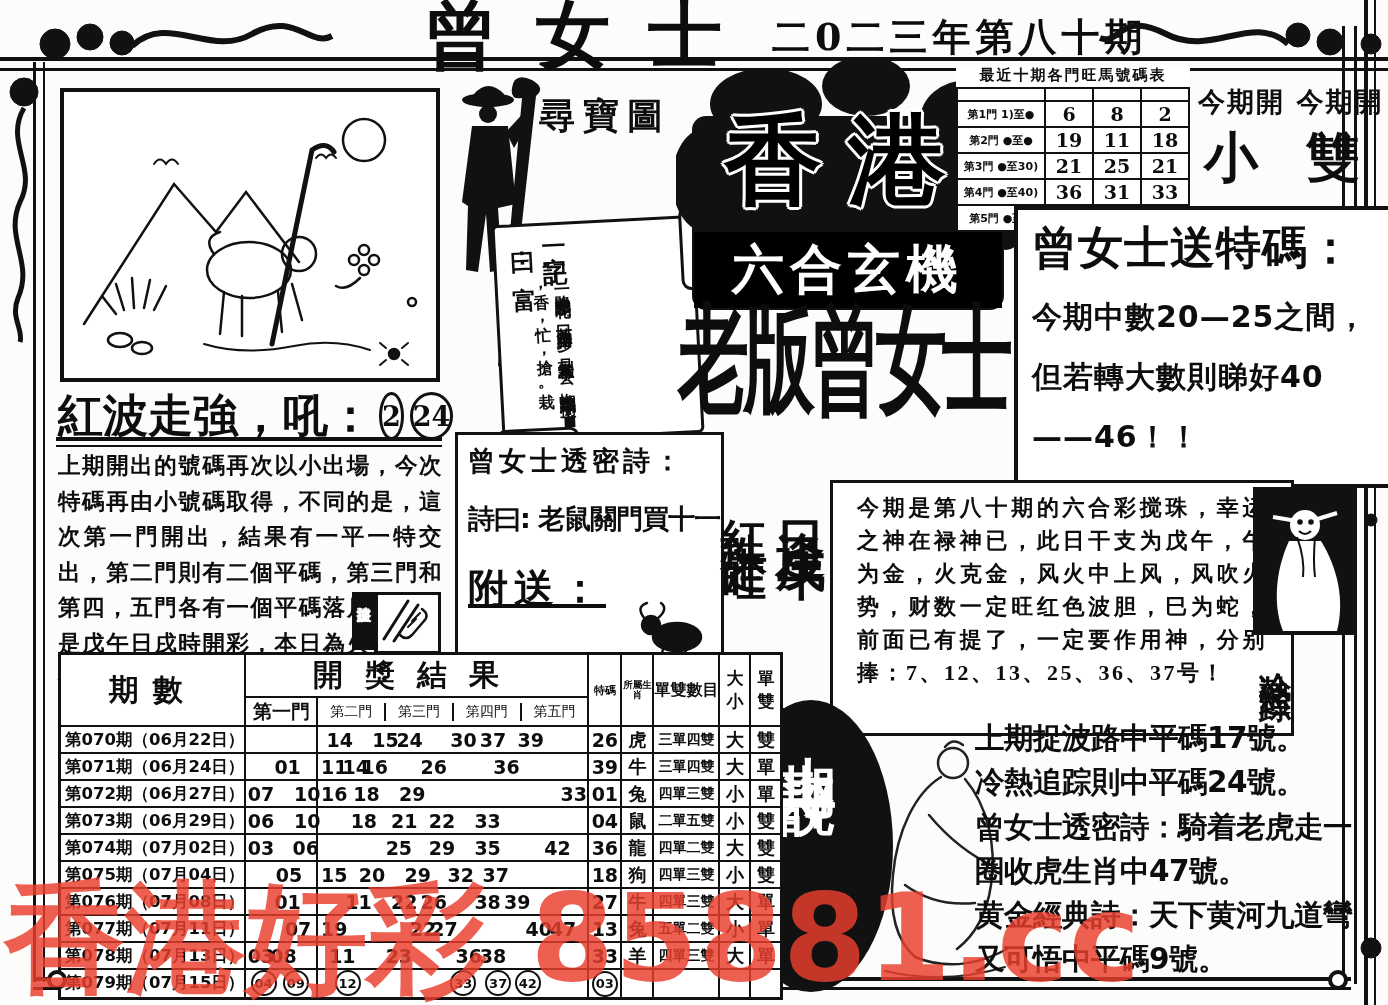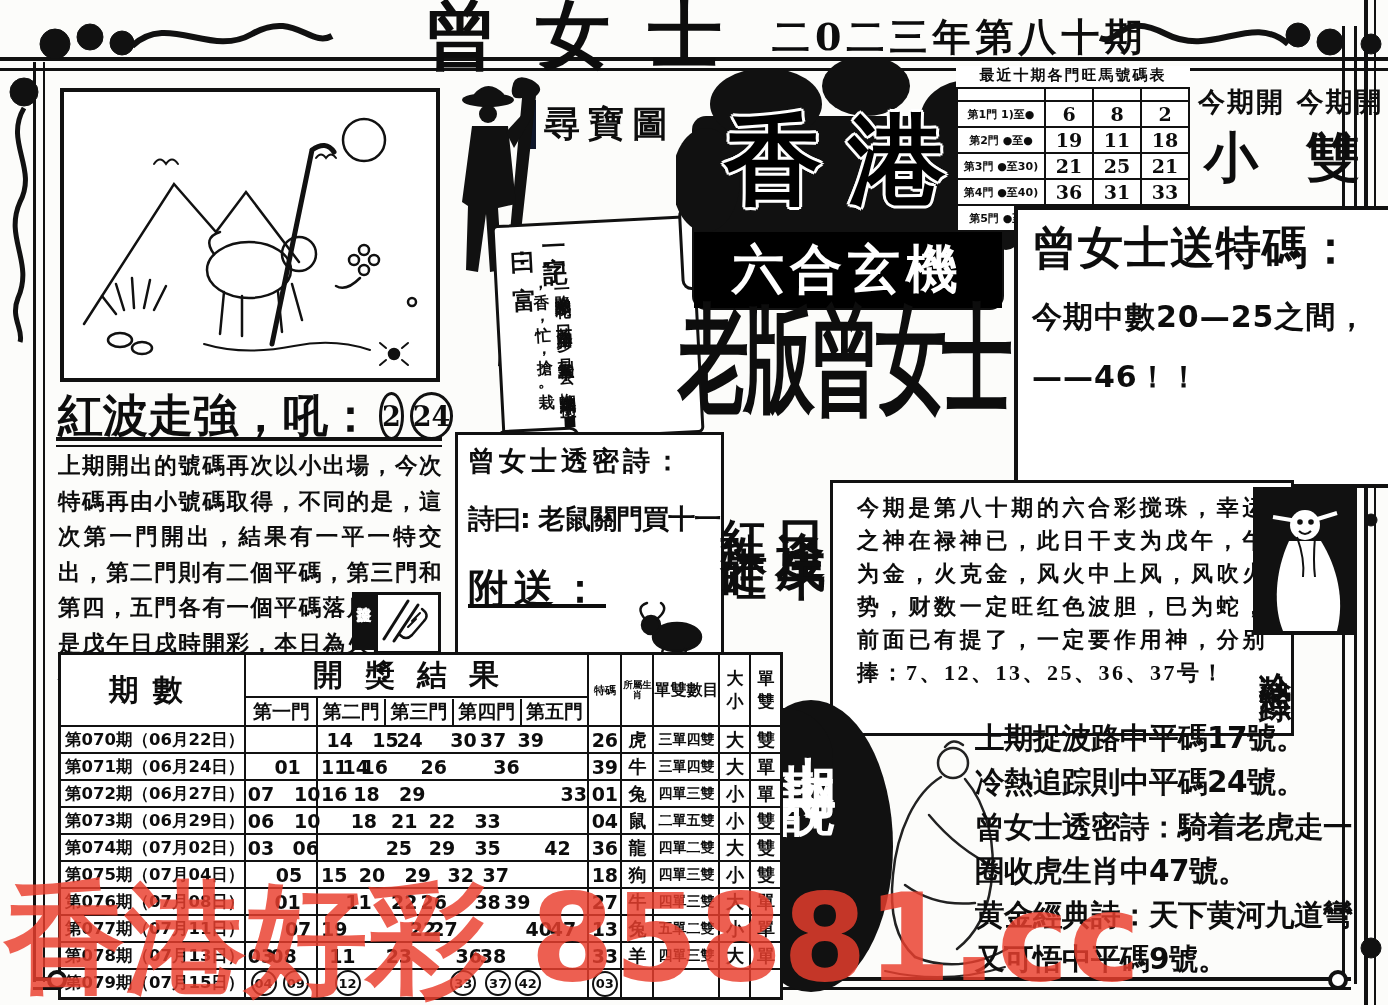--- a/index.html
+++ b/index.html
@@ -10,21 +10,21 @@
   .rule-top{left:0;top:57px;width:1388px;height:7px;border-top:4px solid #111;border-bottom:3px solid #111;}
   .b-left{left:33px;top:62px;width:7px;height:920px;border-left:3px solid #111;border-right:2px solid #111;}
   .b-right{left:1342px;top:26px;width:9px;height:958px;border-left:3px solid #111;border-right:3px solid #111;}
   .b-right2{left:1364px;top:0;width:6px;height:1005px;border-left:4px solid #111;border-right:2px solid #111;}
   .rule-bottom{left:33px;top:977px;width:1318px;height:6px;border-top:4px solid #111;border-bottom:3px solid #111;}
   
   .main-title{left:424px;top:-14px;font-size:74px;font-weight:900;letter-spacing:38px;white-space:nowrap;}
   .issue{left:772px;top:12px;font-size:38px;font-weight:800;letter-spacing:5px;font-family:"DejaVu Serif","Liberation Serif",serif;white-space:nowrap;}
   
   .map-box{left:60px;top:88px;width:372px;height:286px;border:4px solid #111;background:#fff;}
-  .map-label{left:528px;top:100px;font-size:36px;font-weight:900;letter-spacing:8px;border-left:8px solid #0f172a;padding-left:8px;}
+  .map-label{left:528px;top:92px;font-size:36px;font-weight:900;letter-spacing:8px;border-left:3px solid #0f172a;padding-left:8px;}
   
   .scroll{left:497px;top:220px;width:196px;height:212px;background:#fff;border:3px solid #111;border-radius:6px;transform:rotate(-3deg);}
   .scroll:before{content:"";position:absolute;right:-16px;top:-12px;width:22px;height:78px;background:#fff;border:3px solid #111;border-radius:10px;}
   .scroll:after{content:"";position:absolute;left:-10px;bottom:-18px;width:78px;height:22px;background:#fff;border:3px solid #111;border-radius:10px;}
   .scroll-cols{writing-mode:vertical-rl;text-orientation:upright;height:196px;padding:8px 10px;display:flex;gap:6px;}
   .scroll-head{font-size:24px;font-weight:900;font-family:"DejaVu Serif",serif;letter-spacing:4px;}
   .scroll-line{font-size:16px;font-weight:700;font-family:"DejaVu Serif",serif;letter-spacing:2px;}
   .scroll-sig{font-size:14px;font-weight:700;}
   
   .splash{left:676px;top:60px;width:344px;height:250px;}
@@ -91,21 +91,21 @@
   th.h-result{font-size:30px;font-weight:900;letter-spacing:22px;height:30px;}
   th.h-sp{width:31px;font-size:11px;font-weight:900;}
   th.h-zo{width:30px;font-size:9.5px;font-weight:900;line-height:1.1;}
   th.h-cnt{width:58px;font-size:16px;font-weight:900;white-space:nowrap;}
   th.h-dx{width:29px;font-size:17px;font-weight:900;}
   th.h-ds{width:29px;font-size:17px;font-weight:900;}
   .gate-h{font-size:19px;font-weight:900;text-align:center;height:27px;}
   td.h-g1{width:70px;}
   td.h-mid{width:269px;padding:0;}
   .gate-mid{display:flex;height:100%;}
-  .gate-mid span{flex:1;border-left:2px solid #111;display:flex;align-items:center;justify-content:center;font-size:19px;font-weight:700;}
+  .gate-mid span{flex:1;border-left:2px solid #111;display:flex;align-items:center;justify-content:center;font-size:14px;font-weight:400;}
   .gate-mid span:first-child{border-left:none;}
   tr.data-row{height:27px;}
   td.c-period{font-size:16.5px;font-weight:700;padding-left:4px;white-space:nowrap;}
   td.c-g1,td.c-mid{position:relative;}
   .num{position:absolute;top:50%;transform:translateY(-50%);font-size:19px;font-weight:700;font-family:"DejaVu Sans",sans-serif;}
   .num.circ{border:2px solid #111;border-radius:50%;width:22px;height:22px;display:flex;align-items:center;justify-content:center;font-size:13px;}
   td.c-sp{text-align:center;font-size:19px;font-weight:700;}
   td.c-sp .circ-solo{display:inline-flex;border:2px solid #111;border-radius:50%;width:22px;height:22px;align-items:center;justify-content:center;font-size:13px;font-weight:700;}
   td.c-zo{text-align:center;font-size:18px;font-weight:800;}
   td.c-cnt{text-align:center;font-size:14px;font-weight:800;white-space:nowrap;}
@@ -262,20 +262,21 @@
   </div>
   <div class="abs open-vals">
     <span>小</span>
     <span>雙</span>
   </div>
 
   <div class="abs special">
     <div class="sp-title">曾女士送特碼：</div>
     <div>
         <div class="sp-line">今期中數20—25之間，</div>
+        <div class="sp-line">但若轉大數則睇好40</div>
         <div class="sp-line">——46！！</div>
       </div>
   </div>
 
   <div class="abs rw-head">
     <span>紅波走強，吼：</span>
     <span class="rw-circ">2</span>
     <span class="rw-circ">24</span>
   </div>
   <div class="abs dbl-rule"></div>

